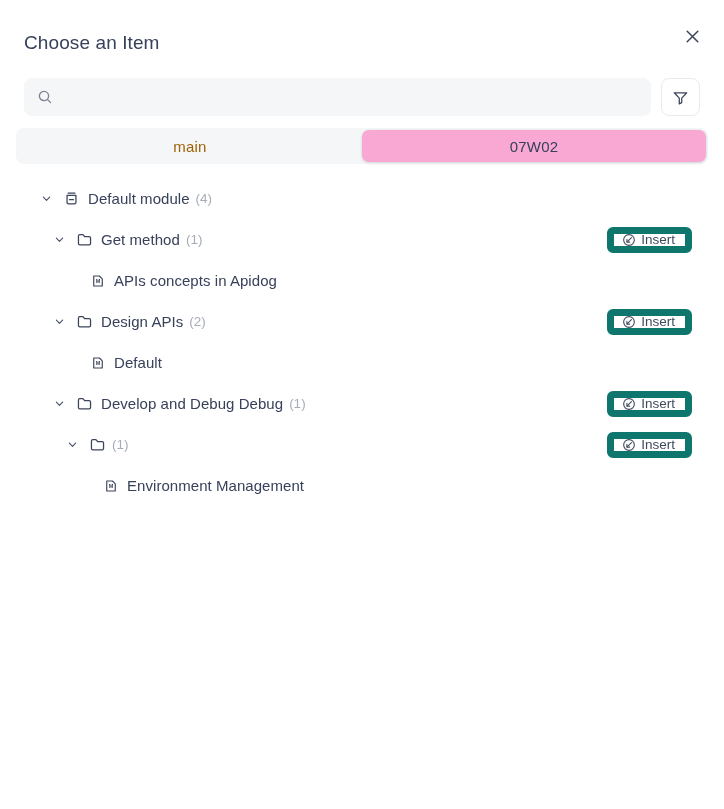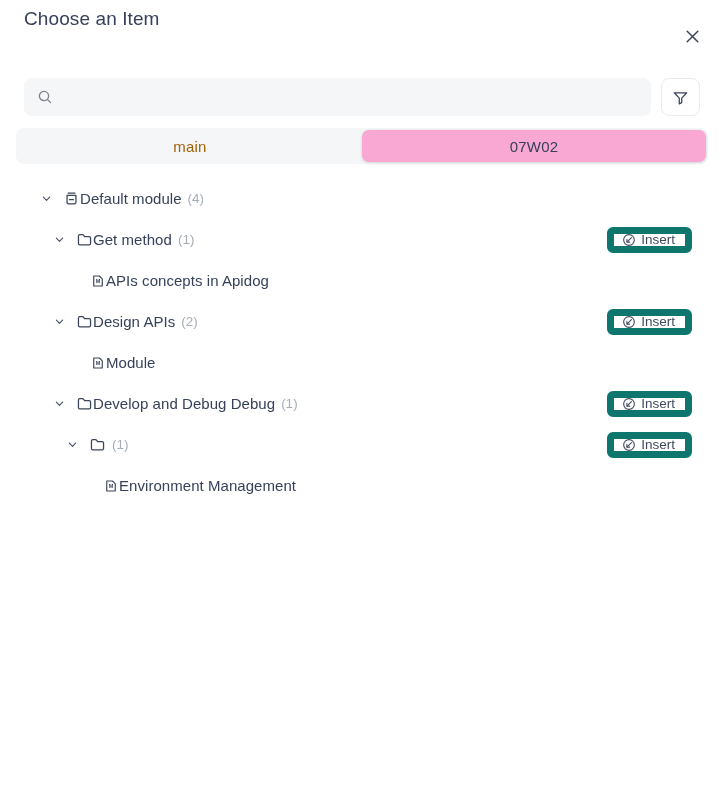--- a/index.html
+++ b/index.html
@@ -18,22 +18,22 @@
     height: 809px;
     background: #ffffff;
     overflow: hidden;
   }
 
   
   .dialog-header {
     position: relative;
     height: 70px;
     display: flex;
-    align-items: flex-start;
-    padding: 8px 24px;
+    align-items: flex-end;
+    padding: 16px 24px;
   }
   .dialog-title {
     font-size: 19px;
     color: #37415a;
     letter-spacing: .1px;
   }
   .close-btn {
     position: absolute;
     right: 18px;
     top: 22px;
@@ -157,20 +157,21 @@
     width: 17px;
     height: 17px;
     display: flex;
     align-items: center;
     justify-content: center;
     margin-left: 9px;
   }
   .row-icon svg { display: block; }
 
   .row-label {
+    margin-left: 8px;
     font-size: 15px;
     color: #37415a;
     white-space: nowrap;
     letter-spacing: .05px;
   }
   .row-count {
     margin-left: 6px;
     font-size: 13.5px;
     color: #a7adb8;
   }
@@ -332,21 +333,21 @@
           <svg width="11" height="11" viewBox="0 0 12 12" fill="none">
             <path d="M2.6 4.4 L6 8 L9.4 4.4" stroke="#4a5568" stroke-width="1.25" stroke-linecap="round" stroke-linejoin="round"></path>
           </svg>
         </span>
         <span class="row-icon">
           <svg width="16" height="16" viewBox="0 0 18 18" fill="none">
             <path d="M4.2 3.4 H10.6 L13.8 6.6 V14.6 H4.2 Z" stroke="#3b4559" stroke-width="1.3" stroke-linejoin="round"></path>
             <text x="9" y="11.5" font-family="Liberation Sans, sans-serif" font-size="6.2" font-weight="bold" fill="#3b4559" text-anchor="middle">M</text>
           </svg>
         </span>
-        <span class="row-label">Module</span>
+        <span class="row-label">Default</span>
       </div>
       <div class="tree-row">
         <span class="indent" style="width: 51px;"></span>
         <span class="twisty">
           <svg width="11" height="11" viewBox="0 0 12 12" fill="none">
             <path d="M2.6 4.4 L6 8 L9.4 4.4" stroke="#4a5568" stroke-width="1.25" stroke-linecap="round" stroke-linejoin="round"></path>
           </svg>
         </span>
         <span class="row-icon">
           <svg width="17" height="17" viewBox="0 0 18 18" fill="none">

